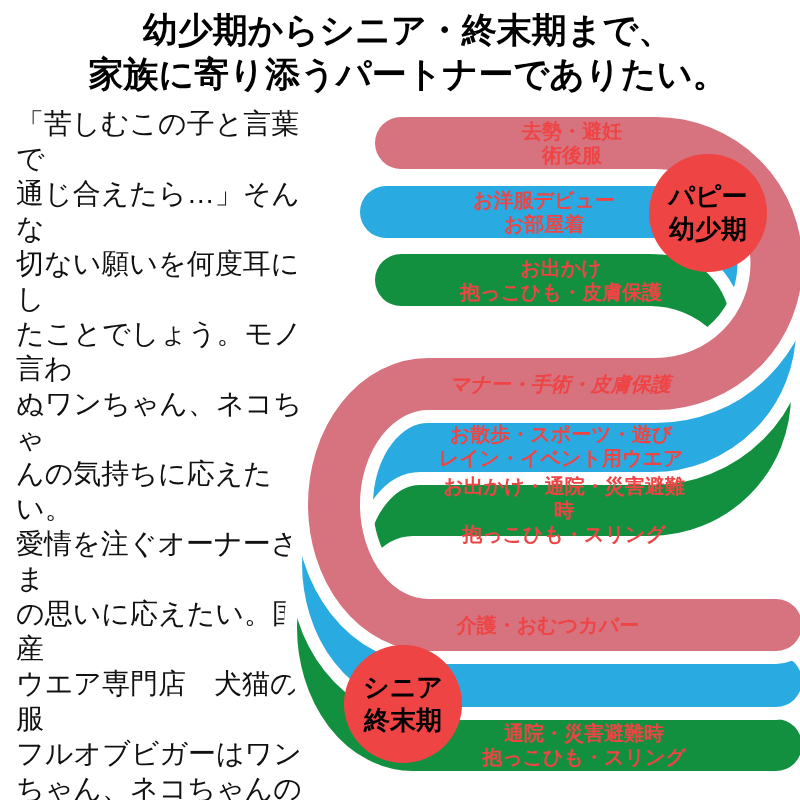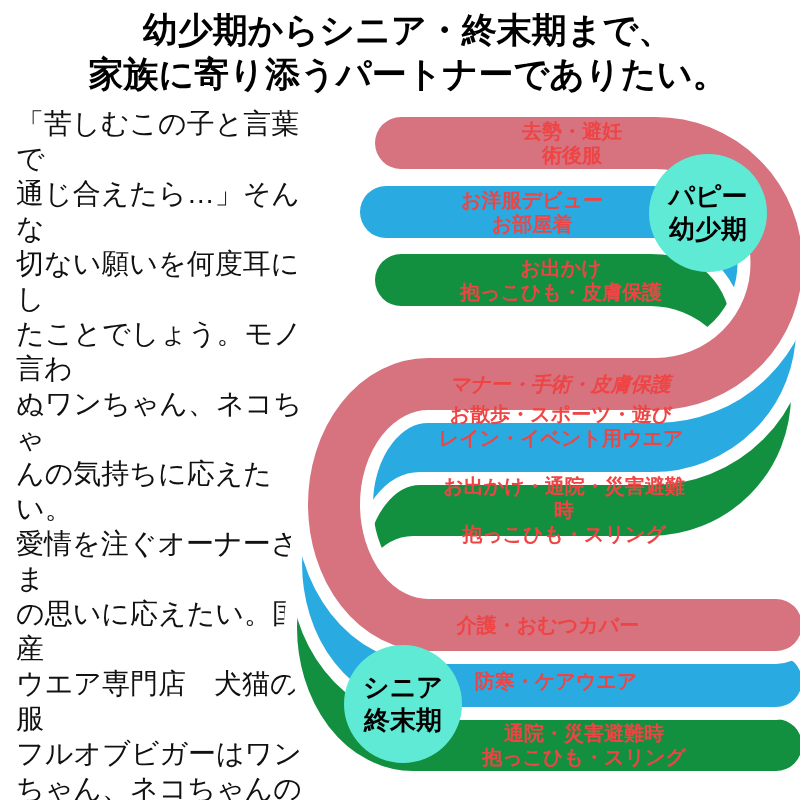--- a/index.html
+++ b/index.html
@@ -60,34 +60,34 @@
     position: absolute;
     transform: translate(-50%, -50%);
     color: #ef4444;
     font-weight: bold;
     font-size: 20px;
     line-height: 24px;
     text-align: center;
     white-space: pre-line;
   }
   .lbl-1 { left: 564px; top: 143px; }
-  .lbl-2 { left: 524px; top: 212px; text-align: center; }
+  .lbl-2 { left: 536px; top: 212px; text-align: center; }
   .lbl-3 { left: 553px; top: 280px; }
   .lbl-4 { left: 552px; top: 384px; font-style: italic; }
-  .lbl-5 { left: 553px; top: 426px; }
+  .lbl-5 { left: 553px; top: 446px; }
   .lbl-6 { left: 556px; top: 510px; }
   .lbl-7 { left: 540px; top: 625px; }
   .lbl-8 { left: 548px; top: 681px; }
   .lbl-9 { left: 576px; top: 745px; }
   .badge {
     position: absolute;
     width: 118px;
     height: 118px;
     border-radius: 50%;
-    background: #5eead4;
+    background: #ef4444;
     transform: translate(-50%, -50%);
     display: flex;
     align-items: center;
     justify-content: center;
     text-align: center;
     color: #000000;
     font-weight: bold;
     font-size: 26px;
     line-height: 33px;
     white-space: pre-line;
@@ -143,21 +143,20 @@
   <div class="lbl lbl-2">お洋服デビュー
 お部屋着</div>
   <div class="lbl lbl-3">お出かけ
 抱っこひも・皮膚保護</div>
   <div class="lbl lbl-4">マナー・手術・皮膚保護</div>
   <div class="lbl lbl-5">お散歩・スポーツ・遊び
 レイン・イベント用ウエア</div>
   <div class="lbl lbl-6">お出かけ・通院・災害避難時
 抱っこひも・スリング</div>
   <div class="lbl lbl-7">介護・おむつカバー</div>
-  <div class="lbl lbl-8">防寒・ケアウエア</div>
   <div class="lbl lbl-9">通院・災害避難時
 抱っこひも・スリング</div>
 
   <div class="badge badge-puppy">
     <span>パピー
 幼少期</span>
   </div>
   <div class="badge badge-senior">
     <span>シニア
 終末期</span>

